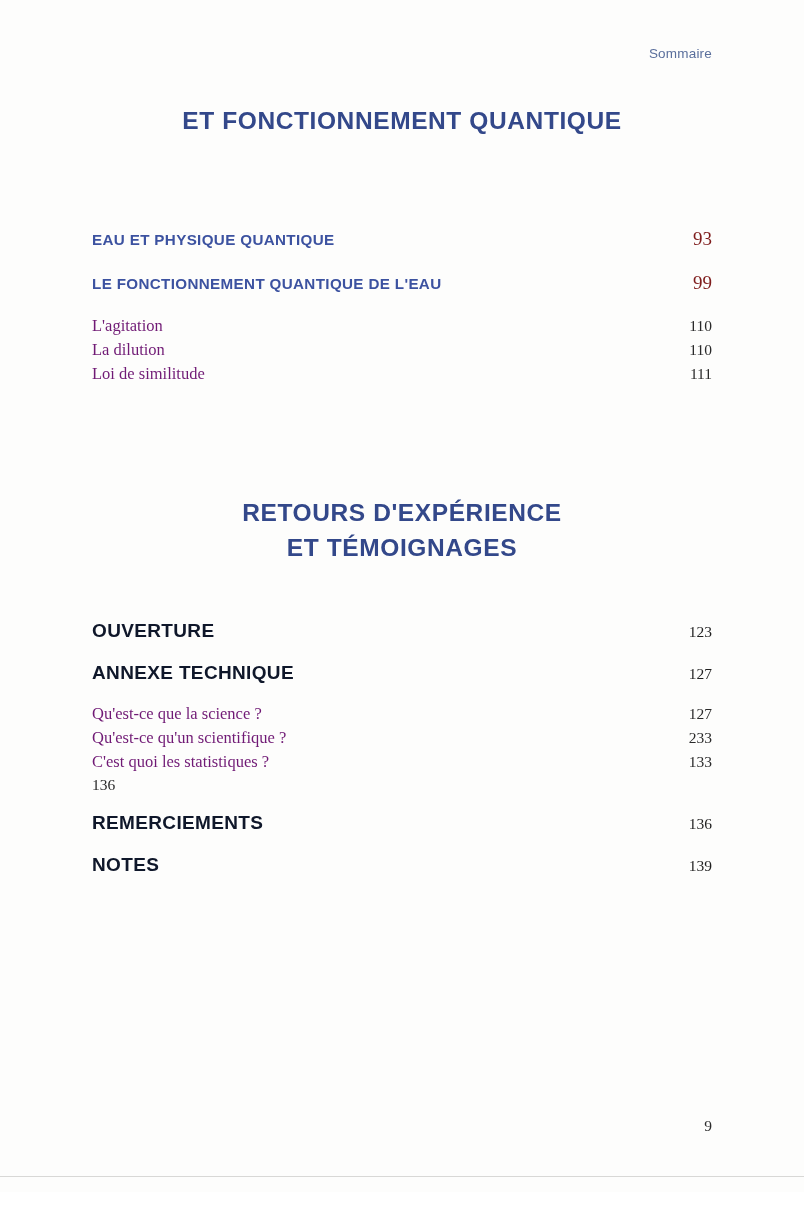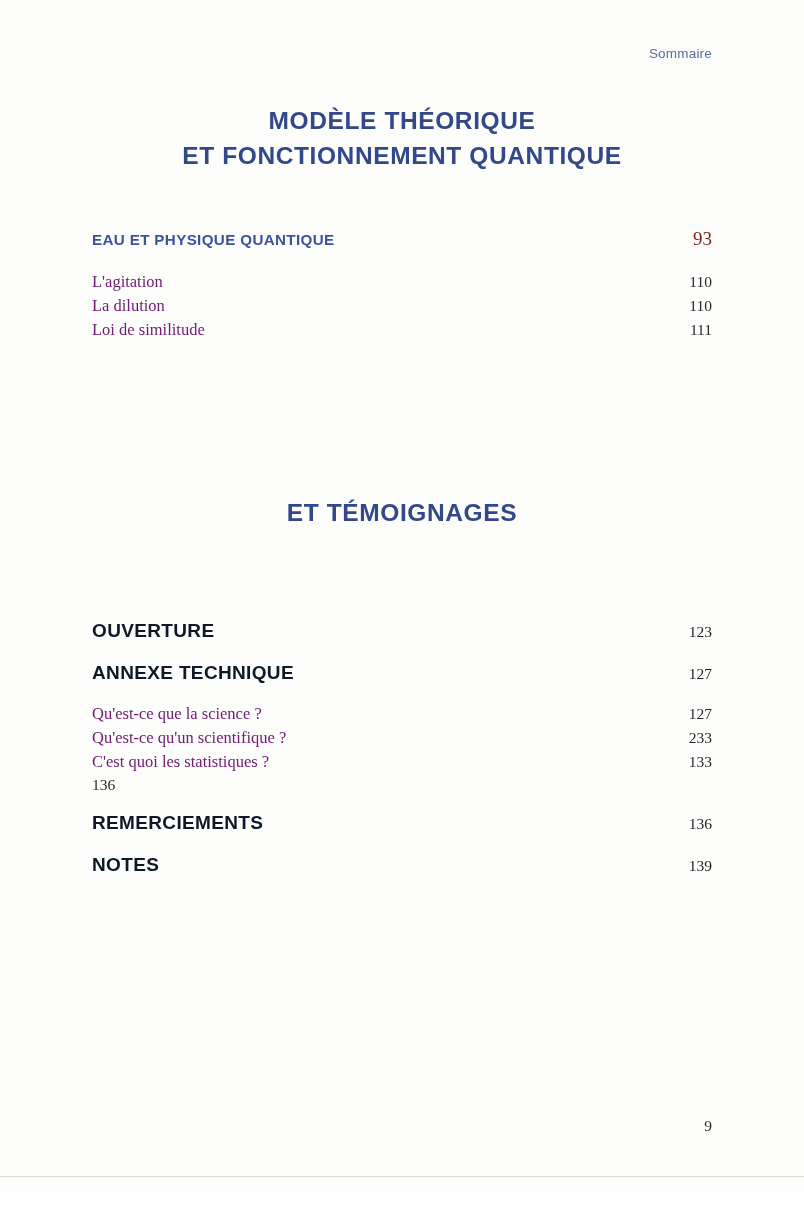--- a/index.html
+++ b/index.html
@@ -137,51 +137,55 @@
   #toc-2 { position: absolute; left: 92px; top: 620px; width: 620px; }
 </style>
 </head>
 <body>
 
 <div class="page">
 
   <div class="running-head">Sommaire</div>
 
   <div class="section section-title" id="section-1">
-    <span class="line1">MODÈLE THÉORIQUE</span>
     <span class="line2">ET FONCTIONNEMENT QUANTIQUE</span>
   </div>
 
   <div class="toc" id="toc-1">
 
     <div class="entry lvl1">
       <span class="label">EAU ET PHYSIQUE QUANTIQUE</span>
       <span class="page-num">93</span>
     </div>
 
+    <div class="entry lvl1">
+      <span class="label">LE FONCTIONNEMENT QUANTIQUE DE L'EAU</span>
+      <span class="page-num">99</span>
+    </div>
 
 
     <div class="entry lvl2">
       <span class="label">L'agitation</span>
       <span class="page-num">110</span>
     </div>
 
     <div class="entry lvl2">
       <span class="label">La dilution</span>
       <span class="page-num">110</span>
     </div>
 
     <div class="entry lvl2">
       <span class="label">Loi de similitude</span>
       <span class="page-num">111</span>
     </div>
 
   </div>
 
   <div class="section section-title" id="section-2">
+    <span class="line1">RETOURS D'EXPÉRIENCE</span>
     <span class="line2">ET TÉMOIGNAGES</span>
   </div>
 
   <div class="toc" id="toc-2">
 
     <div class="entry lvl1b">
       <span class="label">OUVERTURE</span>
       <span class="page-num">123</span>
     </div>
 

